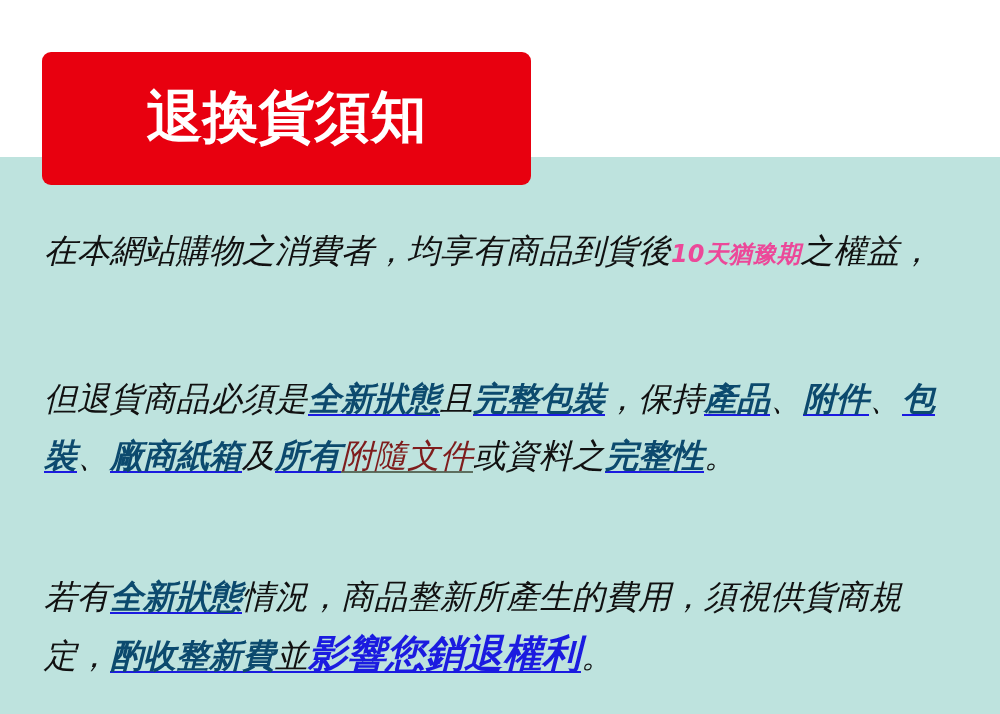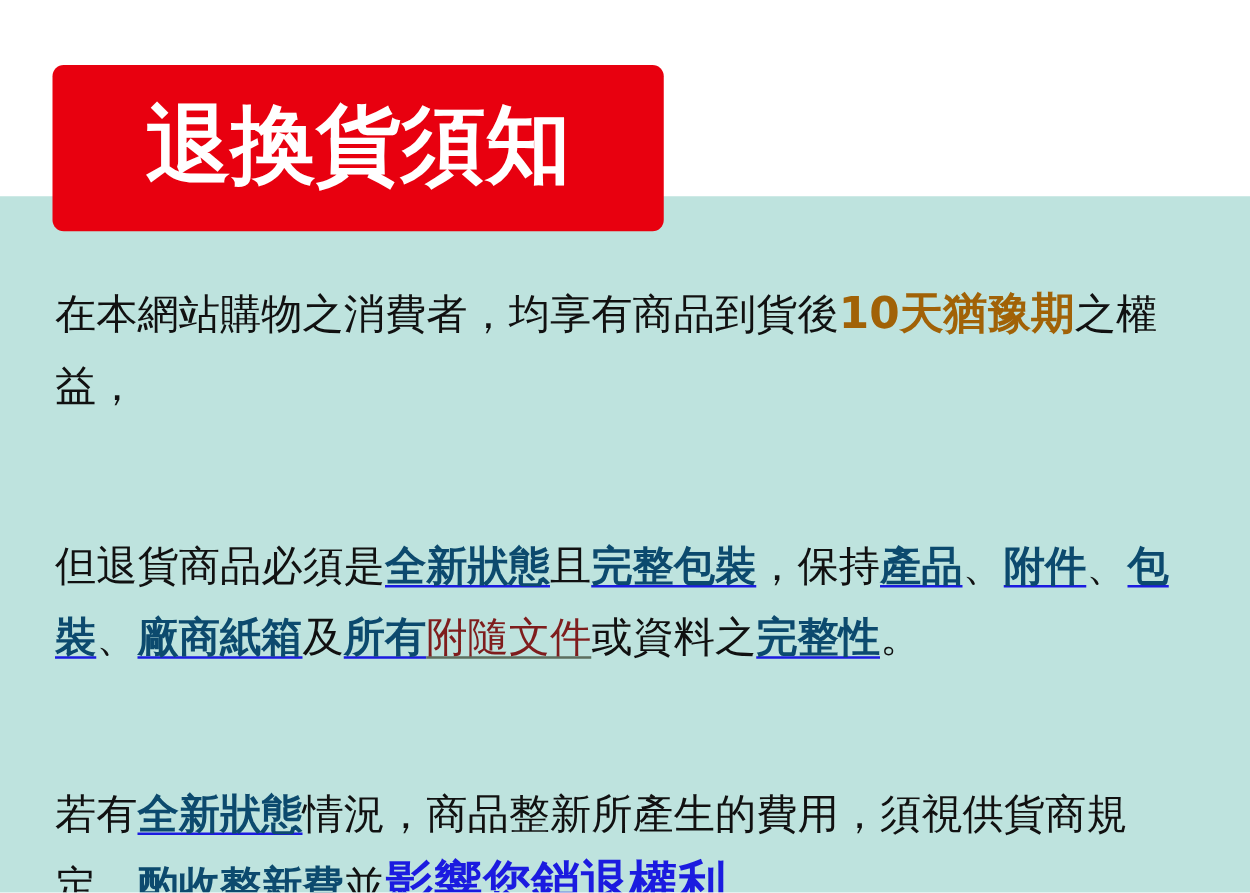--- a/index.html
+++ b/index.html
@@ -40,21 +40,21 @@
     background: #e8000f;
     border-radius: 9px;
     box-sizing: border-box;
     display: flex;
     align-items: center;
     justify-content: center;
     overflow: hidden;
   }
   #title-text {
     color: #ffffff;
-    font-size: 68px;
+    font-size: 56px;
     line-height: 1;
     font-weight: 700;
     letter-spacing: 0px;
     white-space: nowrap;
     font-family: "DejaVu Sans", "Liberation Sans", sans-serif;
     transform: translateY(-2px);
   }
 
   
   #content {
@@ -69,25 +69,25 @@
     line-height: 57px;
     letter-spacing: 0px;
     text-align: left;
     word-break: break-all;
   }
   .para.p1 { margin: 0 0 0 0; }
   .para.p2 { margin: 87px 0 0 0; }
   .para.p3 { margin: 84px 0 0 0; }
 
   
-  .run { white-space: pre-wrap; }
+  .run { white-space: pre-wrap; font-style: italic; }
   .em-red {
-    color: #a16207;
+    color: #ec4899;
     font-weight: 700;
-    font-size: 35px;
+    font-size: 24px;
   }
   .em-blue {
     color: #0c4a6e;
     font-weight: 700;
     text-decoration: underline;
     text-decoration-color: #1b1be0;
     text-underline-offset: 4px;
     text-decoration-thickness: 2px;
   }
   .em-dark-ul {

